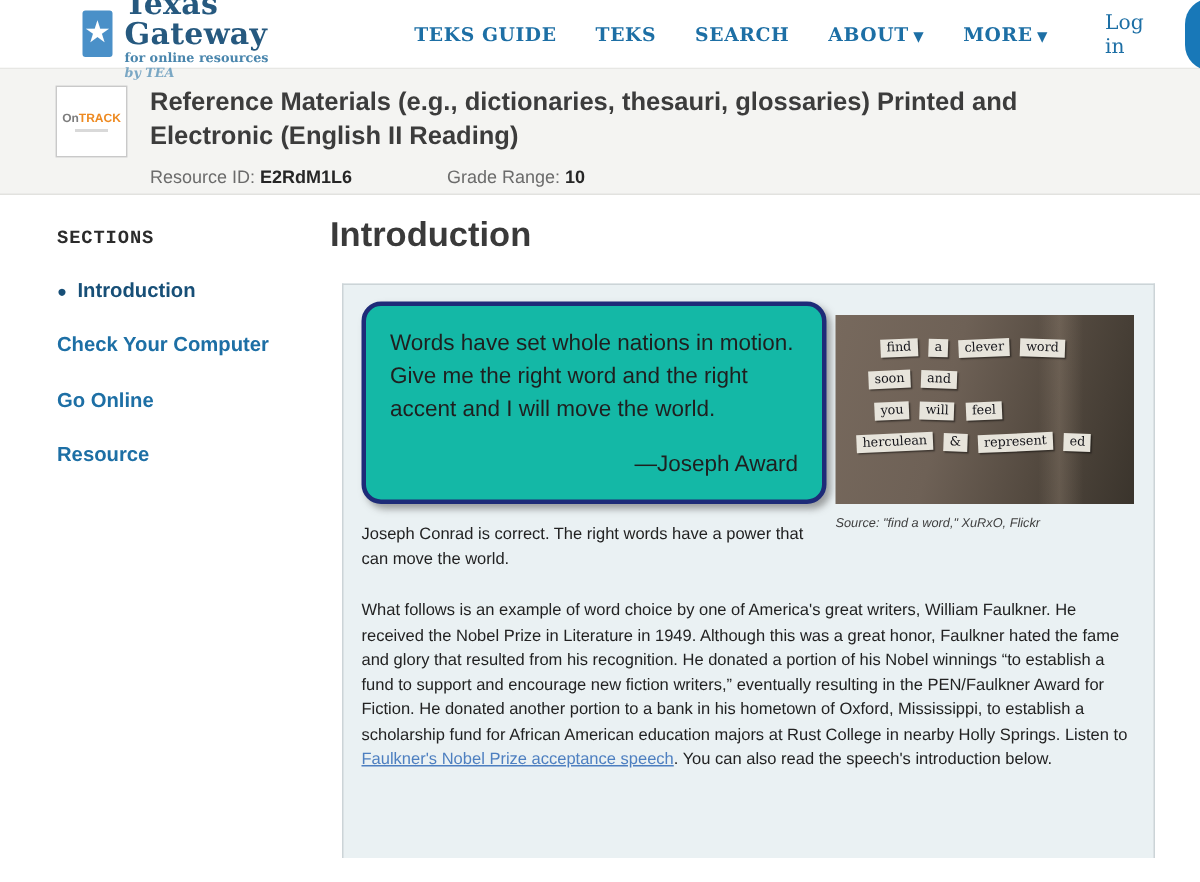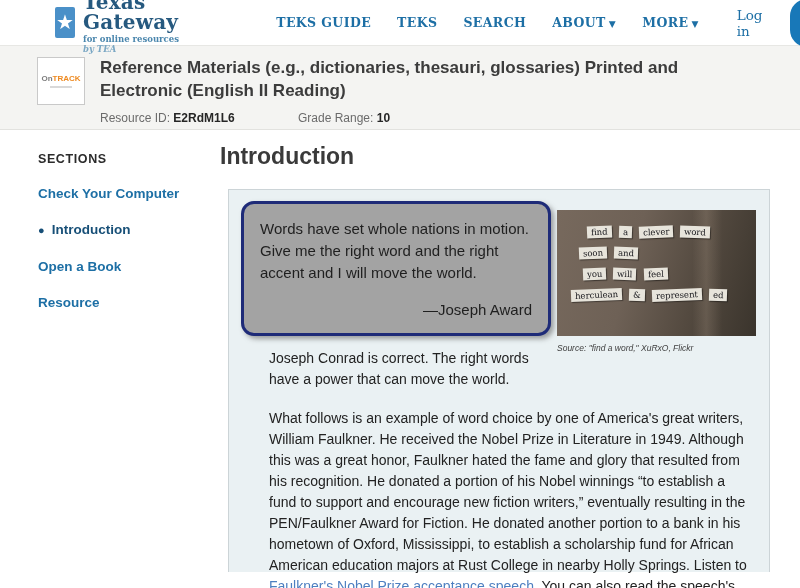--- a/index.html
+++ b/index.html
@@ -43,36 +43,36 @@
   .title-wrap { margin-left:15px; }
   .resource-title { font-size:17px; font-weight:bold; color:#3c3c3c;
     line-height:1.35; max-width:600px; }
   .meta-row { display:flex; margin-top:8px; font-size:12px; color:#6b6b6b; }
   .meta-item { width:198px; }
   .meta-item b { color:#262626; }
 
   
   .page-body { display:flex; height:458px; }
   .sidebar { width:220px; flex-shrink:0; padding:22px 10px 0 38px; }
-  .sidebar-heading { font-family:Liberation Sans, sans-serif; font-weight:bold;
+  .sidebar-heading { font-family:Liberation Mono, monospace; font-weight:bold;
     font-size:12.5px; color:#2b2b2b; letter-spacing:0.6px; margin-bottom:16px; }
   .sidebar-item { font-size:13.5px; font-weight:bold; color:#1d6fa5;
     margin-bottom:12px; cursor:pointer; line-height:1.8; }
   .sidebar-item.active { color:#174f77; }
   .sidebar-item.active .bullet { color:#174f77; font-size:11px; margin-right:7px; }
 
   .main-col { flex:1; padding-top:13px; }
   .main-heading { font-size:23px; font-weight:bold; color:#3a3a3a; }
 
   
   .content-panel { margin-top:19px; margin-left:8px; width:542px;
     background:#eaf1f3; border:1px solid #ccd4d7; border-bottom:none;
     padding:11px 13px 20px 12px; height:383px; }
 
-  .quote-box { background:#a3a3a3; border:3px solid #1e2b78; border-radius:13px;
+  .quote-box { background:#14b8a6; border:3px solid #1e2b78; border-radius:13px;
     box-shadow:3px 3px 5px rgba(90,90,90,0.55); padding:14px 16px 12px 16px;
     font-size:15px; color:#1f1f1f; line-height:1.45; }
   .quote-box-1 { width:310px; }
   .quote-attrib { text-align:right; margin-top:16px; }
 
   .figure-1 { float:right; width:199px; margin-left:8px; margin-top:9px; }
   .magnet-photo { width:199px; height:126px; position:relative; overflow:hidden;
     background:
       linear-gradient(90deg, rgba(0,0,0,0) 68%, rgba(190,170,150,0.22) 75%, rgba(0,0,0,0) 83%),
       linear-gradient(105deg, #77695d 0%, #6e6156 38%, #544a40 68%, #3a342c 100%); }
@@ -81,21 +81,21 @@
   .magnet-row:nth-child(2){ padding-left:22px; }
   .magnet-row:nth-child(3){ padding-left:26px; }
   .magnet-row:nth-child(4){ padding-left:14px; }
   .magnet-tile { background:#e7e4db; color:#15151a; font-family:"DejaVu Serif", serif;
     font-size:8.5px; padding:1px 4px; box-shadow:1px 1px 1px rgba(0,0,0,0.45);
     white-space:nowrap; }
   .magnet-row .magnet-tile:nth-child(odd){ transform:rotate(-2.5deg); }
   .magnet-row .magnet-tile:nth-child(even){ transform:rotate(2deg); }
   .figure-caption { font-size:8.5px; font-style:italic; color:#3f3f3f; margin-top:7px; }
 
-  .para { font-size:14px; color:#222; line-height:1.5;margin-left:28px; }
+  .para { font-size:11px; color:#222; line-height:1.5; }
   .para-1 { margin-top:12px; }
   .para-2 { margin-top:18px; }
   .inline-link { color:#4d7fc0; text-decoration:underline; cursor:pointer; }
 </style>
 </head>
 <body>
 
 <div class="top-header">
   <div class="logo">
     <div class="logo-star">
@@ -131,23 +131,23 @@
       <div class="meta-item"><span>Grade Range: </span><b>10</b></div>
     </div>
   </div>
 </div>
 
 <div class="page-body">
 
   <div class="sidebar">
     <div class="sidebar-heading">SECTIONS</div>
     <div id="sidebar-items">
+        <div class="sidebar-item active"><span class="bullet">●</span>Introduction</div>
         <div class="sidebar-item">Check Your Computer</div>
-        <div class="sidebar-item active"><span class="bullet">●</span>Introduction</div>
-        <div class="sidebar-item">Open a Book</div>
+        <div class="sidebar-item">Go Online</div>
         <div class="sidebar-item">Resource</div>
       </div>
   </div>
 
   <div class="main-col">
     <div class="main-heading">Introduction</div>
 
     <div class="content-panel">
 
       <div class="figure-1">

